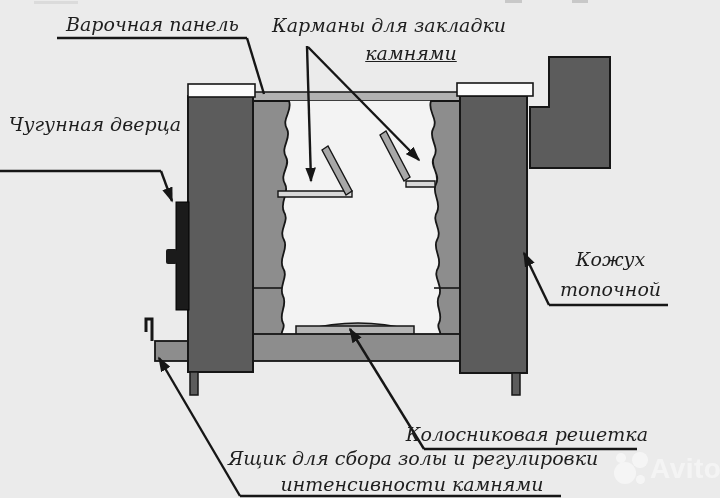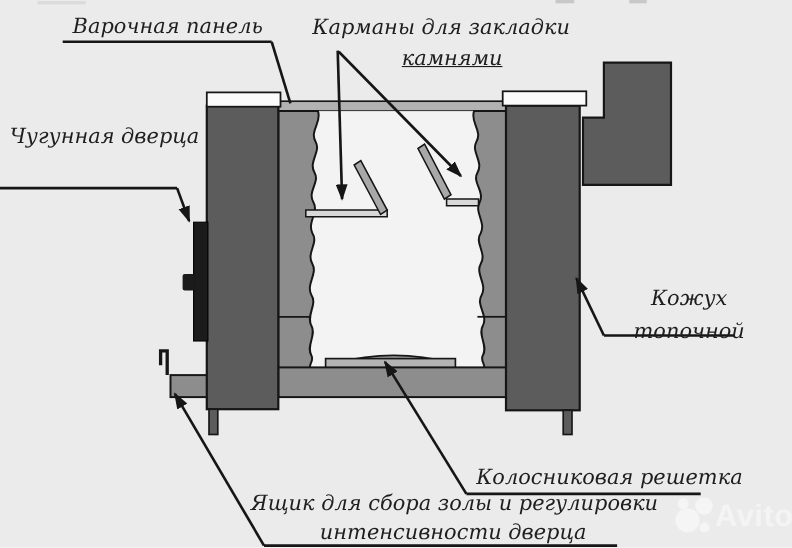--- a/index.html
+++ b/index.html
@@ -126,37 +126,37 @@
       <path d="M308,47 L419,160" marker-end="url(#arw)"></path>
       <path d="M161,171 L172,201" marker-end="url(#arw)"></path>
       <path d="M549,305 L524,253" marker-end="url(#arw)"></path>
       <path d="M424,449 L350,329" marker-end="url(#arw)"></path>
       <path d="M240,496 L159,358" marker-end="url(#arw)"></path>
     </g>
   </svg>
 
   <div class="lbl" style="left:55px;top:11px;width:195px;">Варочная панель</div>
 
-  <div class="lbl" style="left:270px;top:12px;width:238px;margin-left:12px;">Карманы для закладки</div>
+  <div class="lbl" style="left:270px;top:12px;width:238px;">Карманы для закладки</div>
   <div class="lbl" style="left:292px;top:40px;width:238px;text-decoration:underline;">камнями</div>
 
   <div class="lbl" style="left:0px;top:110px;width:190px;line-height:29px;">
     <div class="ln">Чугунная дверца</div>
   </div>
 
-  <div class="lbl" style="left:528px;top:256px;width:165px;line-height:30px;padding-left:16px;">
+  <div class="lbl" style="left:528px;top:244px;width:165px;line-height:30px;">
     <div class="ln">Кожух</div>
     <div class="ln">топочной</div>
   </div>
 
-  <div class="lbl" style="left:428px;top:421px;width:252px;">Колосниковая решетка</div>
+  <div class="lbl" style="left:396px;top:421px;width:252px;text-align:right;">Колосниковая решетка</div>
 
   <div class="lbl" style="left:228px;top:445px;width:368px;">
     <div class="ln">Ящик для сбора золы и регулировки</div>
-    <div class="ln">интенсивности дверца</div>
+    <div class="ln">интенсивности камнями</div>
   </div>
 
   <div class="wm">
     <div class="c c1"></div>
     <div class="c c2"></div>
     <div class="c c3"></div>
     <div class="c c4"></div>
     <span class="t">Avito</span>
   </div>
 

